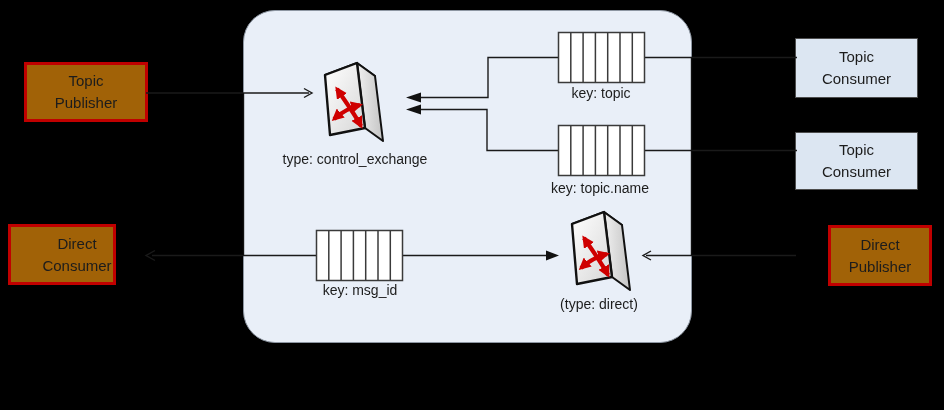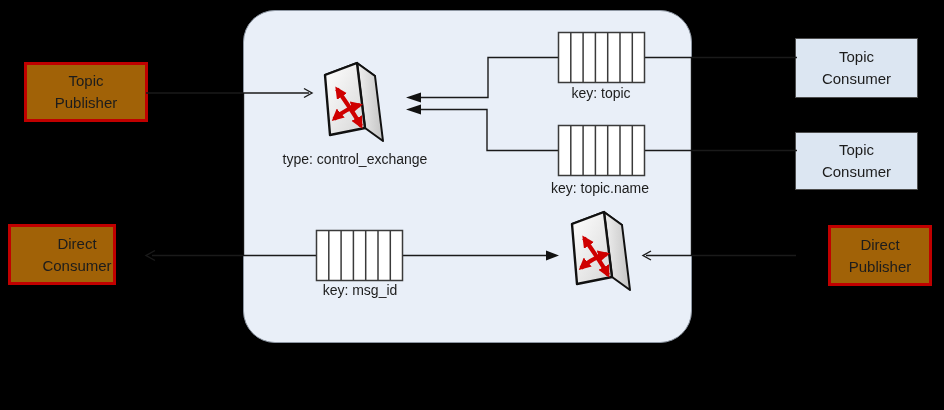--- a/index.html
+++ b/index.html
@@ -133,19 +133,20 @@
     <use href="#queue7-86" x="316" y="230"></use>
 
     <use href="#exchange-shape" x="317" y="58"></use>
     <use href="#exchange-shape" x="564" y="207"></use>
   </svg>
 
   <div class="cap" id="cap-exchange-control">
     <div>type: control_exchange</div>
   </div>
   <div class="cap" id="cap-exchange-direct">
+    <div>(type: direct)</div>
   </div>
 
   <div class="qcap" id="cap-queue-topic">key: topic</div>
   <div class="qcap" id="cap-queue-topic-host">key: topic.name</div>
   <div class="qcap" id="cap-queue-msg-id">key: msg_id</div>
 
 </div>
 
 </body></html>

